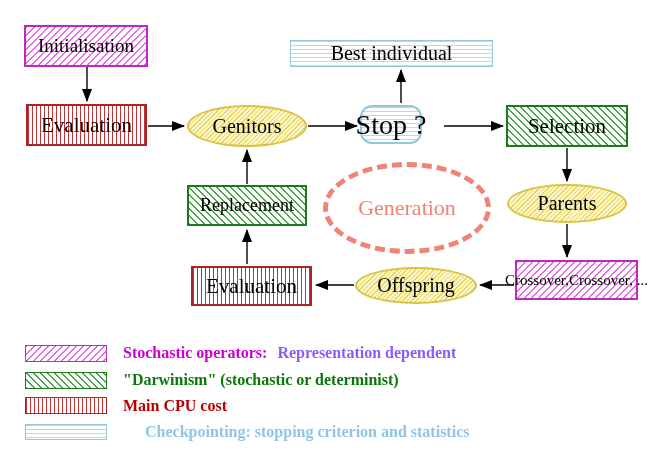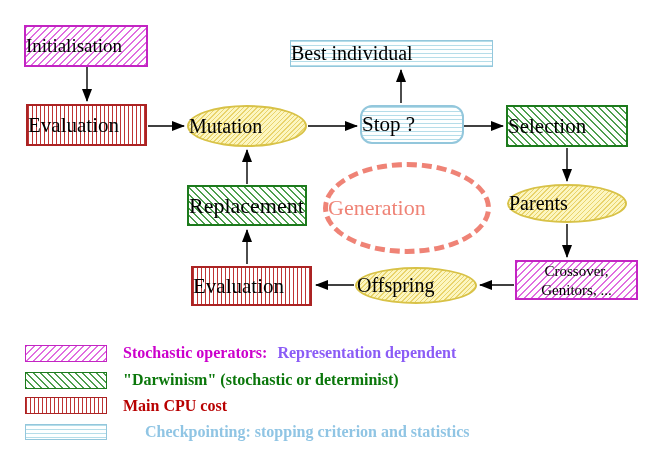--- a/index.html
+++ b/index.html
@@ -2,21 +2,21 @@
 <html><head>
 <meta charset="utf-8">
 <style>
   html,body{margin:0;padding:0;background:#ffffff;}
   #canvas{
     position:relative;width:662px;height:471px;background:#ffffff;
     font-family:"Liberation Serif","DejaVu Serif",serif;overflow:hidden;
   }
   #arrows{position:absolute;left:0;top:0;z-index:1;}
   .node{
-    position:absolute;z-index:2;display:flex;align-items:center;justify-content:flex-start;
+    position:absolute;z-index:2;display:flex;align-items:center;justify-content:center;
     color:#000;font-size:20px;text-align:center;box-sizing:border-box;white-space:nowrap;
   }
   
   .hatch-magenta{
     border:2px solid #c325c3;background-color:#fff;
     background-image:repeating-linear-gradient(135deg,#e06ee0 0 1.4px,rgba(0,0,0,0) 1.4px 5px);
   }
   .hatch-green{
     border:2px solid #1c7a1c;background-color:#fdfffd;
     background-image:repeating-linear-gradient(45deg,#4d9e4d 0 1.4px,rgba(0,0,0,0) 1.4px 5px);
@@ -31,21 +31,21 @@
   }
   .ellipse-yellow{
     border:2px solid #d8c247;background-color:#fcf6c0;
     background-image:repeating-linear-gradient(135deg,#e9d36b 0 1px,rgba(0,0,0,0) 1px 3.2px);
     border-radius:50%;
   }
   .generation{
     border:5px dashed #ef8376;border-radius:50%;color:#ef8376;font-size:22px;
     background:transparent;z-index:0;
   }
-  .two-line{flex-direction:column;font-size:15px;line-height:1.25;}
+  .two-line{flex-direction:row;font-size:15px;line-height:1.25;}
   
   .swatch{position:absolute;z-index:2;box-sizing:border-box;}
   .swatch.hatch-magenta,.swatch.hatch-green,.swatch.stripes-red,.swatch.stripes-cyan{border-width:1.5px;}
   .legend-text{
     position:absolute;z-index:2;left:123px;height:18px;display:flex;align-items:flex-start;
     font-size:16px;font-weight:bold;white-space:nowrap;
   }
   .lt-magenta{color:#cc00cc;}
   .lt-gold{color:#8b5cf6;margin-left:10px;}
   .lt-green{color:#0b770b;}
@@ -84,53 +84,53 @@
 
   <div class="node hatch-magenta" style="left:24px;top:25px;width:124px;height:42px;font-size:19px;">
     <span>Initialisation</span>
   </div>
 
   <div class="node stripes-red" style="left:26px;top:104px;width:121px;height:42px;font-size:21px;">
     <span>Evaluation</span>
   </div>
 
   <div class="node ellipse-yellow" style="left:187px;top:105px;width:120px;height:42px;">
-    <span>Mutation</span>
+    <span>Genitors</span>
   </div>
 
   <div class="node stripes-cyan" style="left:290px;top:40px;width:203px;height:27px;border-width:1.5px;">
     <span>Best individual</span>
   </div>
 
-  <div class="node stripes-cyan" style="left:360px;top:105px;width:104px;height:39px;border-radius:12px;font-size:21px;">
+  <div class="node stripes-cyan" style="left:360px;top:105px;width:62px;height:39px;border-radius:12px;font-size:28px;">
     <span>Stop ?</span>
   </div>
 
   <div class="node hatch-green" style="left:506px;top:105px;width:122px;height:42px;font-size:21px;">
     <span>Selection</span>
   </div>
 
   <div class="node ellipse-yellow" style="left:507px;top:184px;width:120px;height:39px;">
     <span>Parents</span>
   </div>
 
   <div class="node hatch-magenta two-line" style="left:515px;top:260px;width:123px;height:40px;">
     <div>Crossover,</div>
-    <div>Genitors, ...</div>
+    <div>Crossover, ...</div>
   </div>
 
   <div class="node ellipse-yellow" style="left:355px;top:267px;width:122px;height:37px;">
     <span>Offspring</span>
   </div>
 
   <div class="node stripes-red" style="left:191px;top:266px;width:121px;height:40px;font-size:21px;">
     <span>Evaluation</span>
   </div>
 
-  <div class="node hatch-green" style="left:187px;top:185px;width:120px;height:41px;font-size:22px;">
+  <div class="node hatch-green" style="left:187px;top:185px;width:120px;height:41px;font-size:18px;">
     <span>Replacement</span>
   </div>
 
   <div class="swatch hatch-magenta" style="left:25px;top:345px;width:82px;height:17px;"></div>
   <div class="swatch hatch-green" style="left:25px;top:372px;width:82px;height:17px;"></div>
   <div class="swatch stripes-red" style="left:25px;top:397px;width:82px;height:17px;"></div>
   <div class="swatch stripes-cyan" style="left:25px;top:424px;width:82px;height:16px;"></div>
 
   <div class="legend-text" style="top:344px;">
     <span class="lt-magenta">Stochastic operators:</span>

